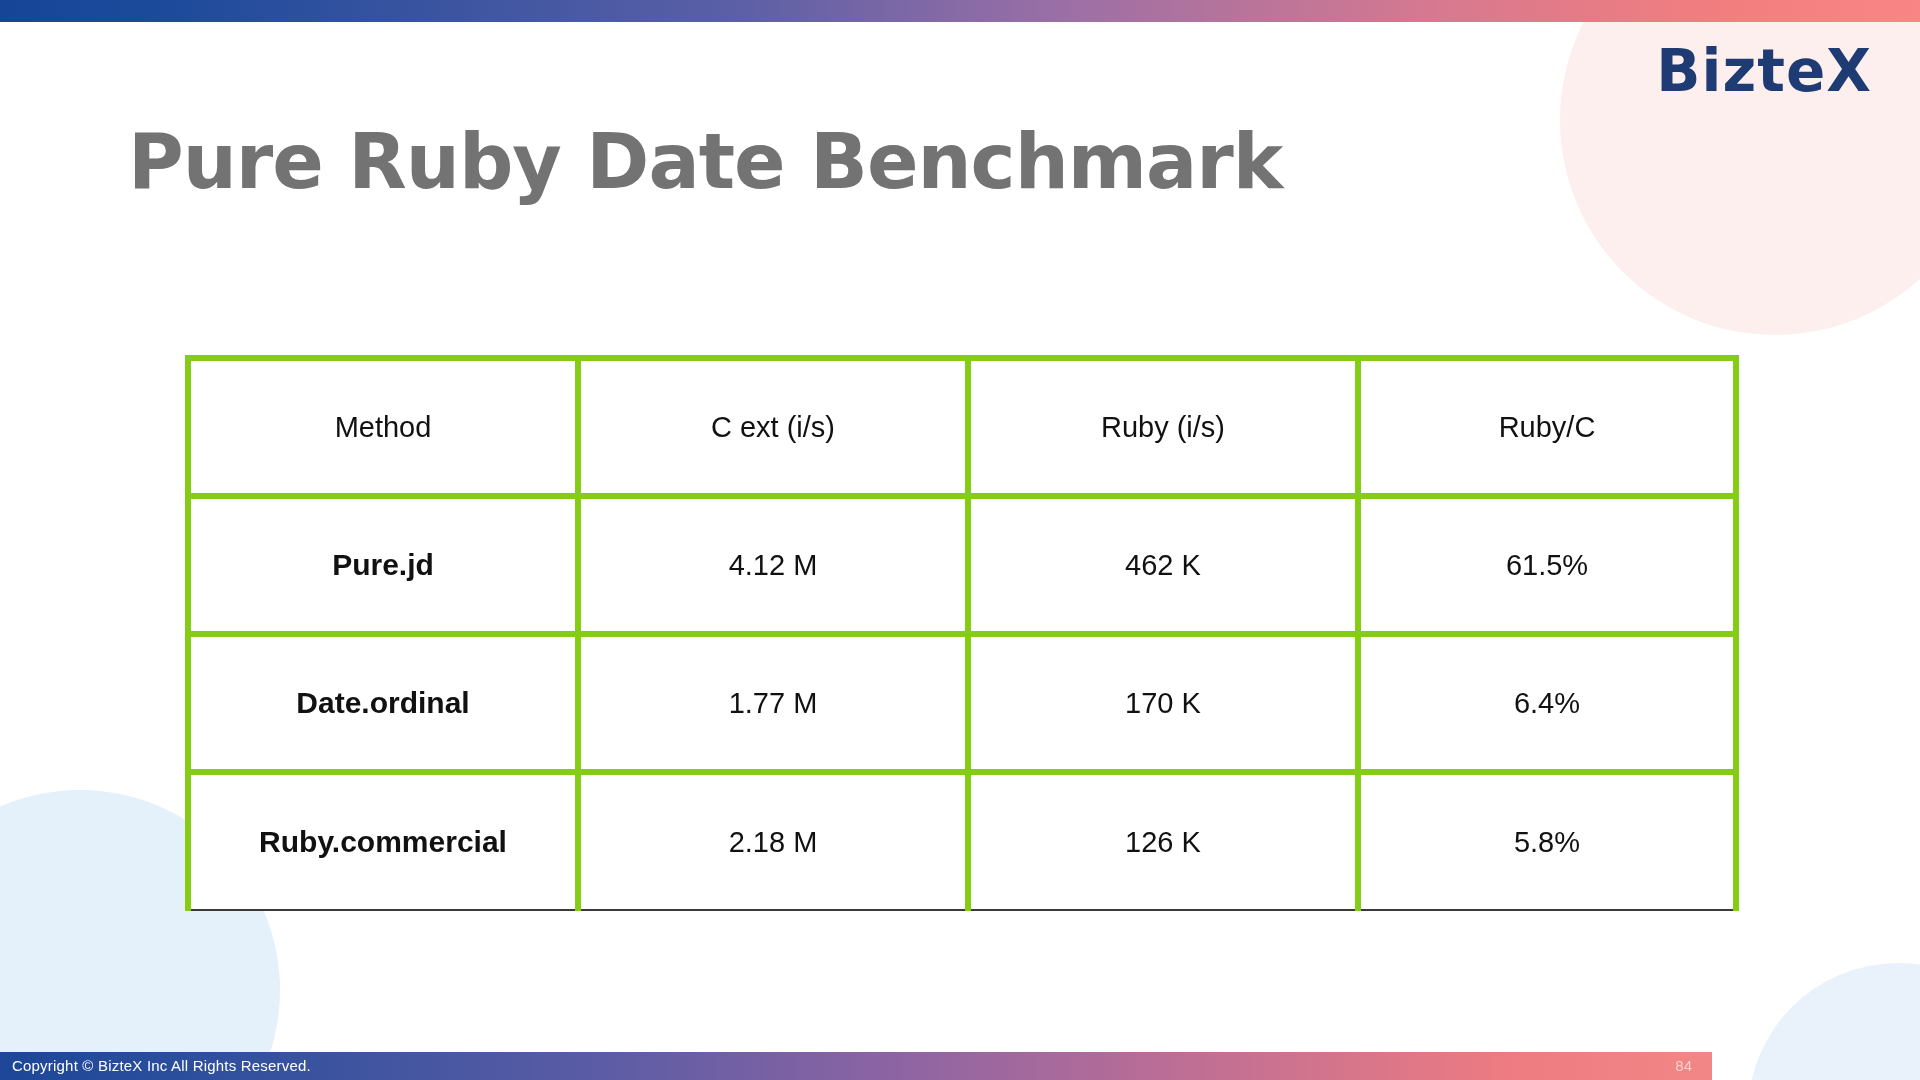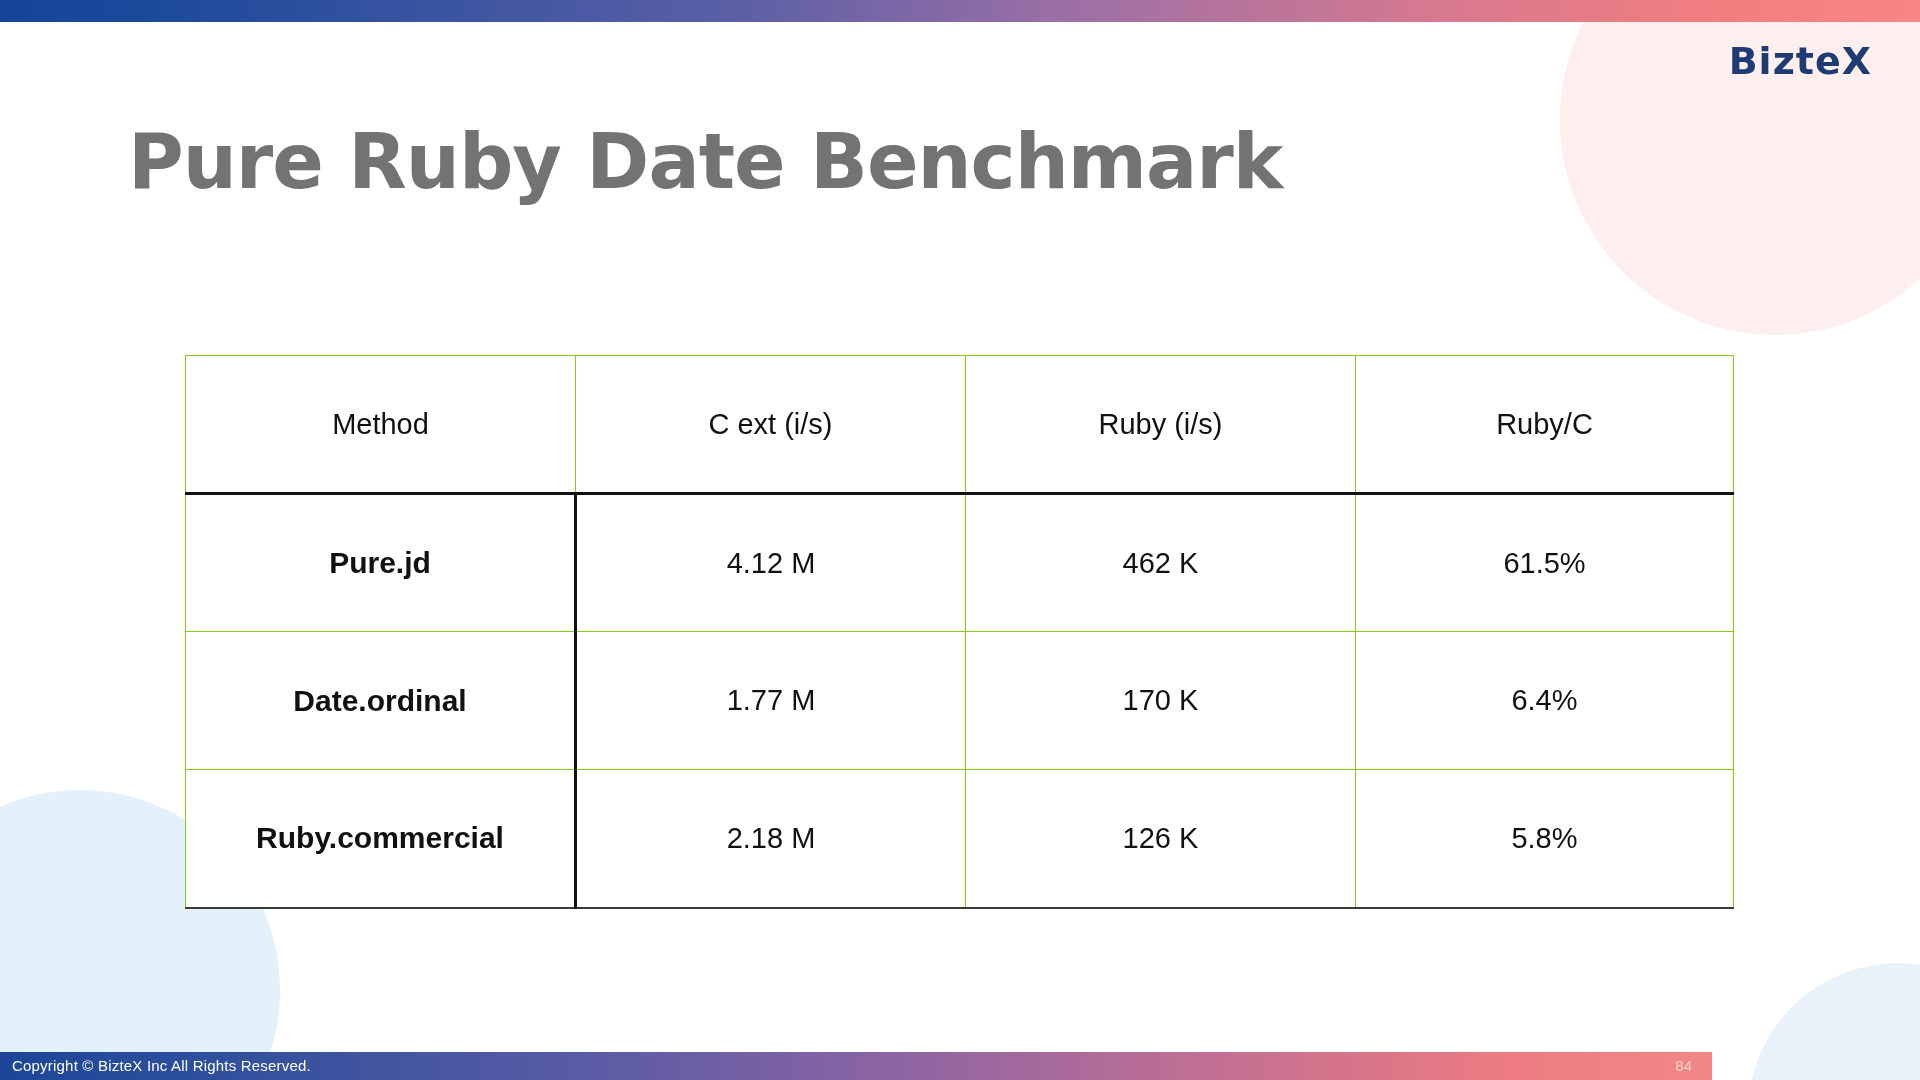--- a/index.html
+++ b/index.html
@@ -87,21 +87,21 @@
     padding-right: 6px;
   }
 
   
   .logo {
     position: absolute;
     right: 48px;
     top: 42px;
     z-index: 3;
     color: #1F3B73;
-    font-size: 38px;
+    font-size: 58px;
     font-weight: bold;
     letter-spacing: 1px;
     line-height: 1;
     font-family: "DejaVu Sans", sans-serif;
   }
 
   
   .title {
     position: absolute;
     left: 128px;
@@ -125,21 +125,21 @@
     z-index: 2;
   }
   table.bench {
     width: 100%;
     border-collapse: collapse;
     background: #ffffff;
     table-layout: fixed;
   }
   table.bench th,
   table.bench td {
-    border: 1px solid #84cc16;
+    border: 6px solid #84cc16;
     text-align: center;
     vertical-align: middle;
     color: #111111;
     font-size: 29px;
     font-weight: normal;
     height: 138px;
     padding: 0 6px;
   }
   table.bench thead th {
     height: 138px;

